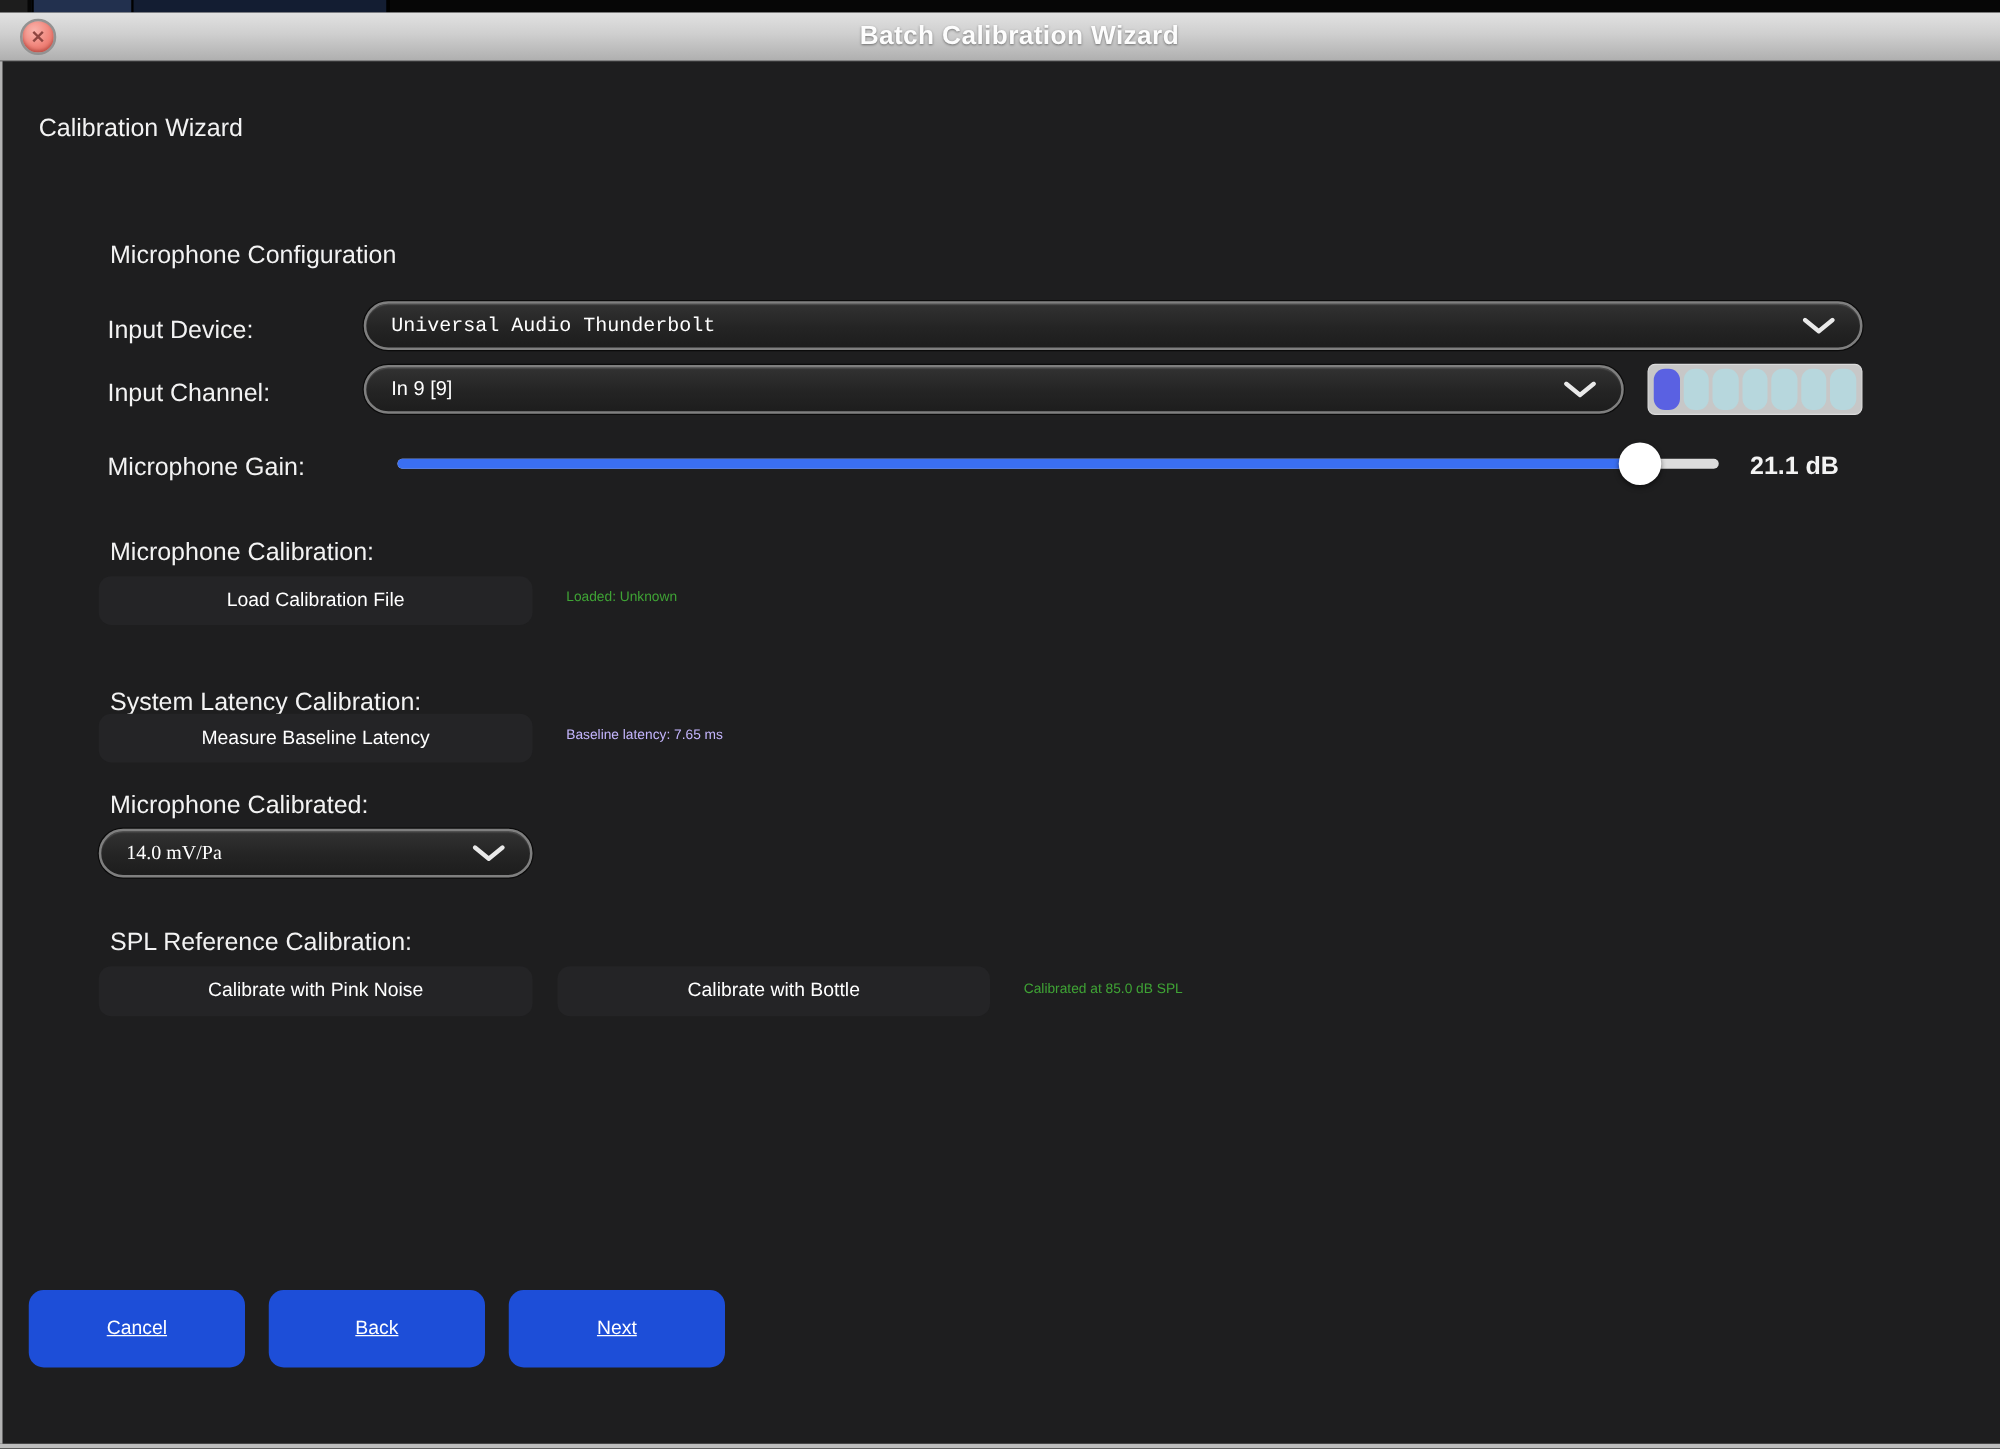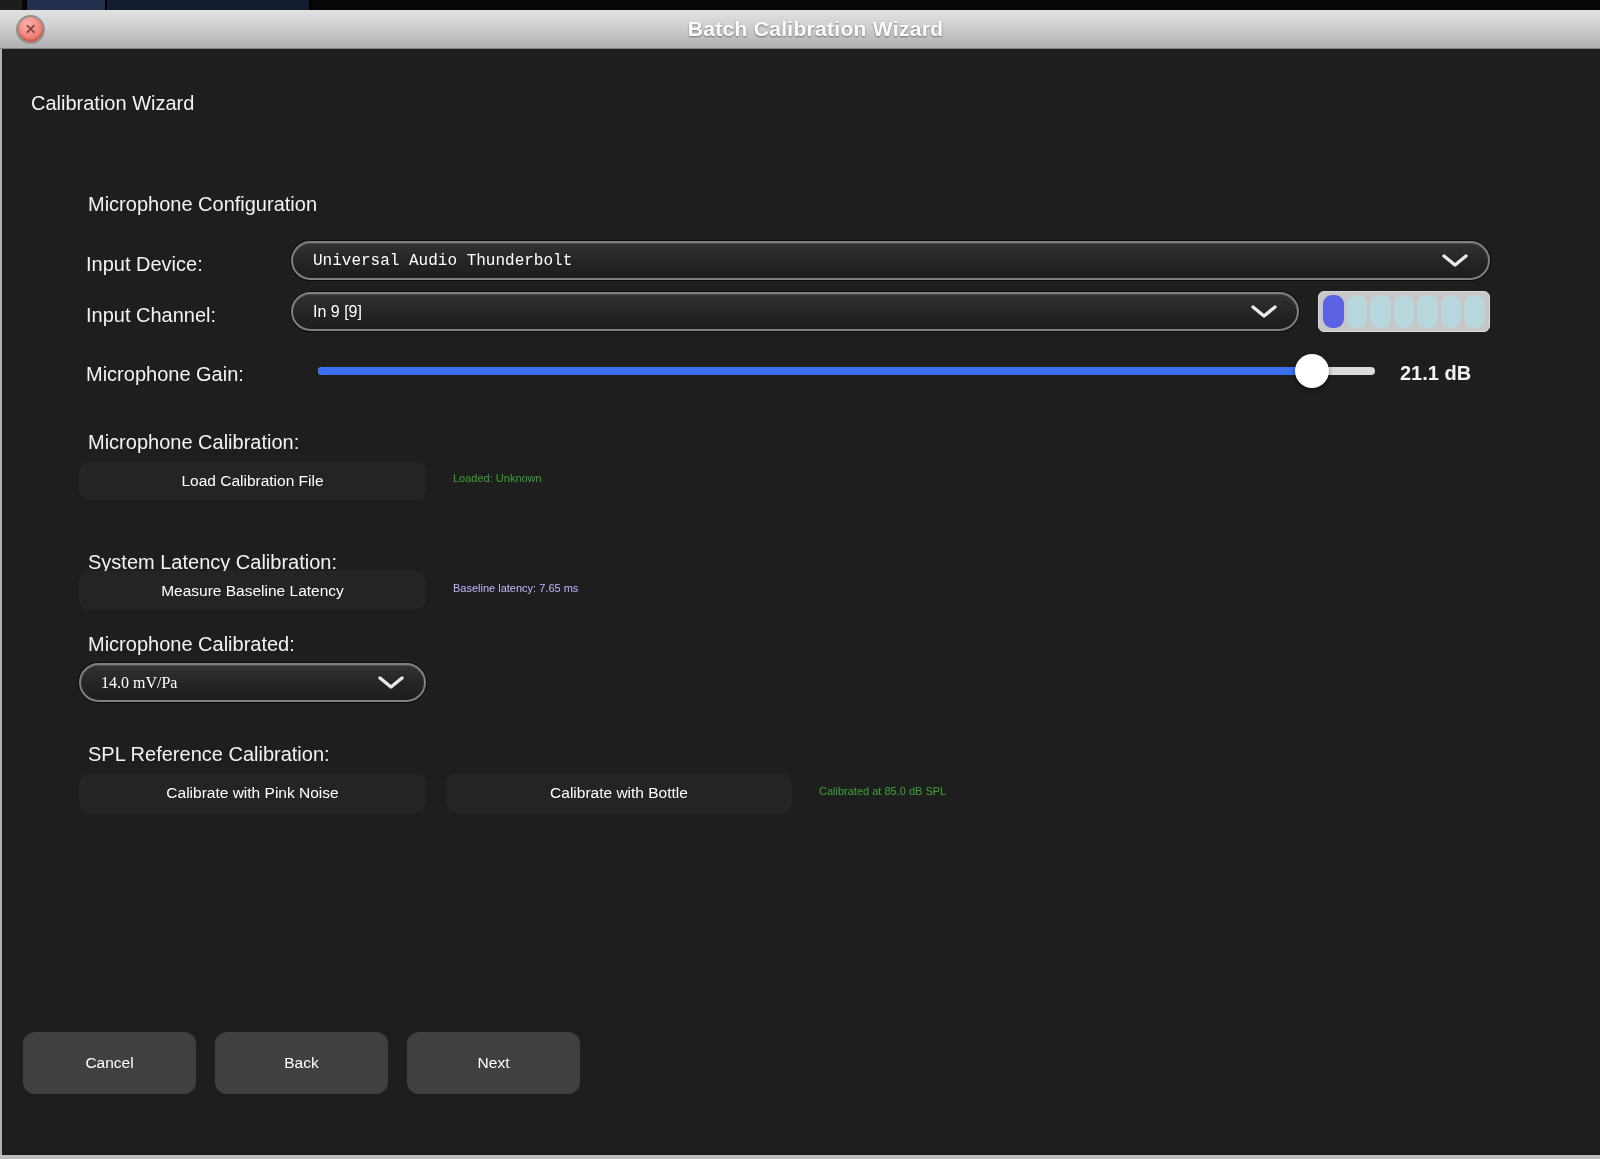--- a/index.html
+++ b/index.html
@@ -35,21 +35,21 @@
   .pill-select{position:absolute;box-sizing:border-box;border-radius:20px;border:2px solid #7f7f7f;
     background:linear-gradient(180deg,#323232 0%,#242424 55%,#1d1d1d 100%);
     box-shadow:0 0 0 1px #0b0b0b,inset 0 1px 1px rgba(255,255,255,.14);
     color:#fff;font-size:16px;display:flex;align-items:center;justify-content:space-between;
     padding:0 20px;cursor:pointer;}
   .chevron{display:flex;align-items:center;}
 
   
   .btn-dark{position:absolute;box-sizing:border-box;background:#242426;border-radius:10px;
     color:#fff;font-size:15.5px;display:flex;align-items:center;justify-content:center;cursor:pointer;}
-  .btn-footer{border-radius:12px;background:#404040;}
+  .btn-footer{border-radius:12px;background:#1d4ed8;text-decoration:underline;}
 
   
   .slider-track{position:absolute;left:318px;top:367px;width:1057px;height:8px;border-radius:4px;background:#dcdcdc;cursor:pointer;}
   .slider-fill{position:absolute;left:0;top:0;height:8px;border-radius:4px;background:#3a6ff2;}
   .slider-thumb{position:absolute;top:-13px;width:34px;height:34px;border-radius:50%;background:#ffffff;
     box-shadow:0 2px 4px rgba(0,0,0,.5);transform:translateX(-50%);cursor:grab;}
 
   
   .meter{position:absolute;left:1318px;top:291px;width:172px;height:41px;box-sizing:border-box;
     background:#c7c7c7;border:1px solid #dadada;border-radius:6px;

